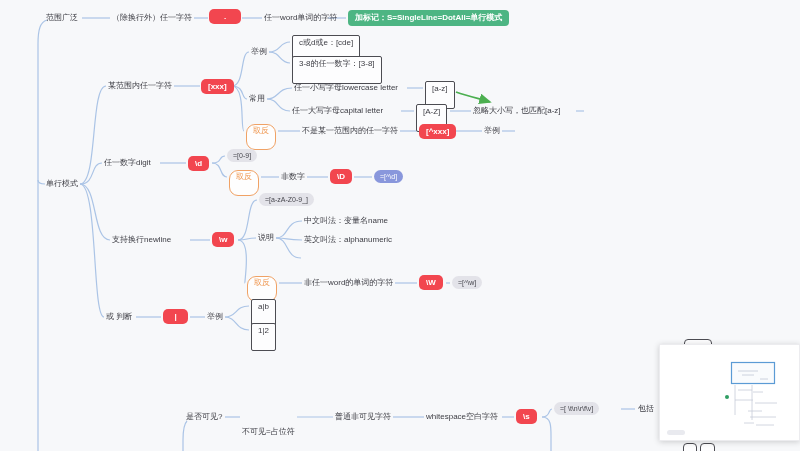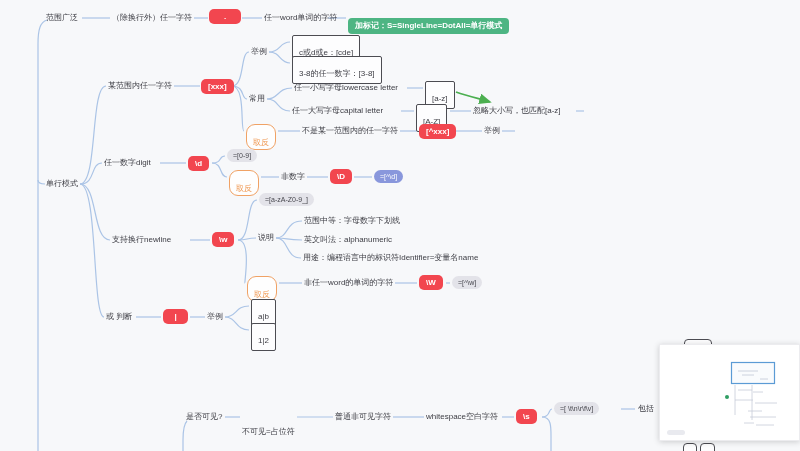--- a/index.html
+++ b/index.html
@@ -12,23 +12,23 @@
   body{font-family:"Liberation Sans","DejaVu Sans",sans-serif;}
   #canvas{position:relative;width:800px;height:451px;background:var(--c-bg);overflow:hidden;}
   #wires{position:absolute;left:0;top:0;z-index:0;}
   .cline{stroke:var(--c-line);fill:none;stroke-width:1.2px;}
   .txt{position:absolute;z-index:2;font-size:8px;color:var(--c-text);white-space:nowrap;height:11px;line-height:11px;}
   .badge-red{position:absolute;z-index:2;background:var(--c-red);color:#fff;font-weight:bold;font-size:8px;
     border-radius:5px;padding:0 7px;height:15px;line-height:15px;white-space:nowrap;text-align:center;box-sizing:border-box;}
   .badge-green{position:absolute;z-index:2;background:var(--c-green);color:#fff;font-weight:bold;font-size:8px;
     border-radius:4px;padding:0 7px;height:16px;line-height:16px;white-space:nowrap;}
   .box{position:absolute;z-index:2;border:1.2px solid var(--c-box);background:#fdfdfe;border-radius:2px;
-    font-size:8px;color:var(--c-text);padding:10px 6px;height:28px;line-height:13px;white-space:nowrap;box-sizing:border-box;}
+    font-size:8px;color:var(--c-text);padding:0 6px;height:28px;line-height:13px;white-space:nowrap;box-sizing:border-box;}
   .pill-orange{position:absolute;z-index:2;border:1.1px solid var(--c-orange);color:#ef9750;background:#fefefe;
-    border-radius:9px;font-size:8px;padding:12px 6px;height:26px;line-height:12px;white-space:nowrap;box-sizing:border-box;}
+    border-radius:9px;font-size:8px;padding:0 6px;height:26px;line-height:12px;white-space:nowrap;box-sizing:border-box;}
   .pill-gray{position:absolute;z-index:2;background:var(--c-pillbg);color:#47474e;border-radius:8px;
     font-size:7px;padding:0 6px;height:13px;line-height:13px;white-space:nowrap;}
   .pill-blue{position:absolute;z-index:2;background:var(--c-bluepill);color:#fff;border-radius:8px;
     font-size:7px;padding:0 6px;height:13px;line-height:13px;white-space:nowrap;}
   .hidden-box{position:absolute;z-index:1;border:1.2px solid var(--c-box);background:#fdfdfe;border-radius:4px;box-sizing:border-box;}
   #minimap{position:absolute;z-index:5;left:659px;top:344px;width:141px;height:97px;background:#ffffff;
     box-shadow:0 1px 6px rgba(0,0,0,0.18);border:1px solid #ececef;box-sizing:border-box;}
 </style>
 </head>
 <body>
@@ -104,21 +104,21 @@
     <path class="cline" d="M 542 417 C 552 417 551 428 551 440 L 551 451"></path>
     <path class="cline" d="M 621 409 L 635 409"></path>
 
     <path d="M 456 92 C 468 96 480 99 490 102" stroke="var(--c-arrow)" stroke-width="1.8" fill="none" marker-end="url(#ah)"></path>
   </svg>
 
   <div class="txt" style="left:46px;top:12px">范围广泛</div>
   <div class="txt" style="left:112px;top:12px">（除换行外）任一字符</div>
   <div class="badge-red" style="left:209px;top:9px;width:32px">.</div>
   <div class="txt" style="left:264px;top:12px">任一word单词的字符</div>
-  <div class="badge-green" style="left:348px;top:18px">加标记：S=SingleLine=DotAll=单行模式</div>
+  <div class="badge-green" style="left:348px;top:10px">加标记：S=SingleLine=DotAll=单行模式</div>
 
   <div class="txt" style="left:46px;top:178px">单行模式</div>
 
   <div class="txt" style="left:108px;top:80px">某范围内任一字符</div>
   <div class="badge-red" style="left:201px;top:79px">[xxx]</div>
   <div class="txt" style="left:251px;top:46px">举例</div>
   <div class="box" style="left:292px;top:35px">c或d或e：[cde]</div>
   <div class="box" style="left:292px;top:56px">3-8的任一数字：[3-8]</div>
   <div class="txt" style="left:249px;top:93px">常用</div>
   <div class="txt" style="left:294px;top:82px">任一小写字母lowercase letter</div>
@@ -136,23 +136,22 @@
   <div class="pill-gray" style="left:227px;top:149px">=[0-9]</div>
   <div class="pill-orange" style="left:229px;top:170px">取反</div>
   <div class="txt" style="left:281px;top:171px">非数字</div>
   <div class="badge-red" style="left:330px;top:169px">\D</div>
   <div class="pill-blue" style="left:374px;top:170px">=[^\d]</div>
 
   <div class="txt" style="left:112px;top:234px">支持换行newline</div>
   <div class="badge-red" style="left:212px;top:232px">\w</div>
   <div class="pill-gray" style="left:259px;top:193px">=[a-zA-Z0-9_]</div>
   <div class="txt" style="left:258px;top:232px">说明</div>
-  <div class="txt" style="left:304px;top:215px">范围中等：字母数字下划线</div>
+  <div class="txt" style="left:304px;top:215px">中文叫法：变量名name</div>
   <div class="txt" style="left:304px;top:234px">英文叫法：alphanumeric</div>
-  <div class="txt" style="left:303px;top:252px">用途：编程语言中的标识符Identifier=变量名name</div>
   <div class="pill-orange" style="left:247px;top:276px">取反</div>
   <div class="txt" style="left:304px;top:277px">非任一word的单词的字符</div>
   <div class="badge-red" style="left:419px;top:275px">\W</div>
   <div class="pill-gray" style="left:452px;top:276px">=[^\w]</div>
 
   <div class="txt" style="left:106px;top:311px">或 判断</div>
   <div class="badge-red" style="left:163px;top:309px;width:25px">|</div>
   <div class="txt" style="left:207px;top:311px">举例</div>
   <div class="box" style="left:251px;top:299px">a|b</div>
   <div class="box" style="left:251px;top:323px">1|2</div>

